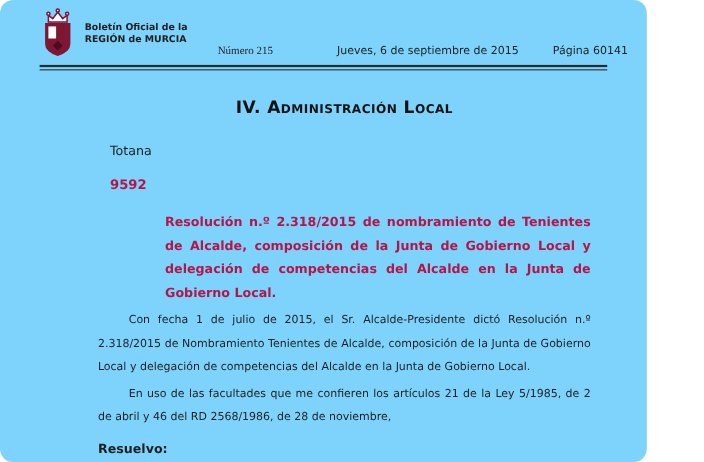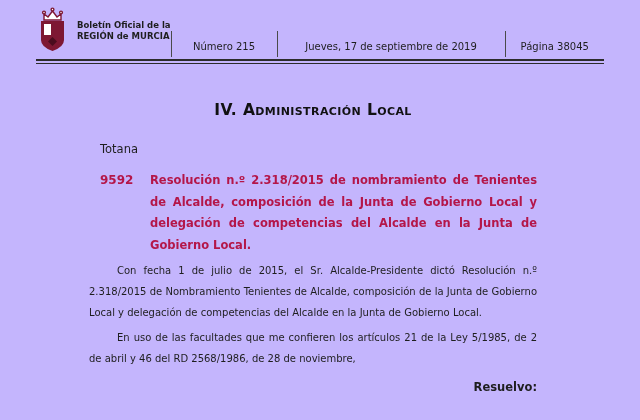--- a/index.html
+++ b/index.html
@@ -2,26 +2,27 @@
 <html><head>
 <meta charset="utf-8">
 <style>
   html, body {
     margin: 0;
     padding: 0;
     background: #ffffff;
   }
   .page {
     position: relative;
-    width: 640px;
+    width: 588px;
     height: 420px;
-    background: #c4b5fd;
+    background: #7dd3fc;
     overflow: hidden;
     font-family: "DejaVu Sans", "Liberation Sans", sans-serif;
     color: #1e1e1e;
+    border-radius: 12px;
   }
   
   .header {
     display: flex;
     align-items: flex-end;
     margin: 0 36px;
     padding-top: 10px;
     height: 47px;
     box-sizing: content-box;
   }
@@ -45,41 +46,41 @@
     background: #4a4a4a;
     align-self: flex-end;
   }
   .hfield {
     font-size: 10px;
     color: #1e1e1e;
     text-align: center;
     padding-bottom: 5px;
     white-space: nowrap;
   }
-  .hfield.issue { flex: 0 0 105px; }
+  .hfield.issue { flex: 0 0 105px; font-family: Liberation Serif, serif; }
   .hfield.date  { flex: 0 0 227px; }
   .hfield.pagenum { flex: 1 1 auto; }
   .double-rule {
     margin: 2px 36px 0 36px;
     height: 2px;
     border-top: 2.5px solid #2b2b2b;
     border-bottom: 1px solid #2b2b2b;
   }
   
   .content {
     width: 448px;
     margin-left: 89px;
   }
   .section-title {
     text-align: center;
     font-weight: bold;
     font-size: 15.5px;
     font-variant: small-caps;
     letter-spacing: 0.4px;
-    margin-top: 37px;
+    margin-top: 25px;
     color: #111;
   }
   .municipality {
     margin-top: 23px;
     margin-left: 11px;
     font-size: 11.5px;
   }
   .announcement {
     display: flex;
     margin-top: 14px;
@@ -90,34 +91,35 @@
     font-weight: bold;
     font-size: 12px;
     line-height: 21.5px;
   }
   .announcement-title {
     flex: 1 1 auto;
     font-weight: bold;
     font-size: 11.5px;
     line-height: 21.5px;
     text-align: justify;
+    margin-top: 33px;
   }
   .red { color: #b41649; }
   .para {
     font-size: 10px;
     line-height: 21px;
     text-align: justify;
     text-indent: 28px;
     margin: 4px 0;
   }
   .resuelvo {
     font-size: 11.5px;
     line-height: 21px;
     font-weight: bold;
-    text-align: right;
+    text-align: left;
     margin: 8px 0;
   }
 </style>
 </head>
 <body>
 
 <div class="page">
 
   <div class="header">
     <div class="brand">
@@ -137,23 +139,23 @@
         </svg>
       </span>
       <span class="brand-text">
         <span>Boletín Oficial de la</span><br>
         <span>REGIÓN de MURCIA</span>
       </span>
     </div>
     <div class="hsep"></div>
     <div class="hfield issue">Número 215</div>
     <div class="hsep"></div>
-    <div class="hfield date">Jueves, 17 de septiembre de 2019</div>
+    <div class="hfield date">Jueves, 6 de septiembre de 2015</div>
     <div class="hsep"></div>
-    <div class="hfield pagenum">Página 38045</div>
+    <div class="hfield pagenum">Página 60141</div>
   </div>
   <div class="double-rule"></div>
 
   <div class="content">
     <div class="section-title">IV. Administración Local</div>
 
     <div class="municipality">Totana</div>
 
     <div class="announcement">
       <div class="announcement-number red">9592</div>

